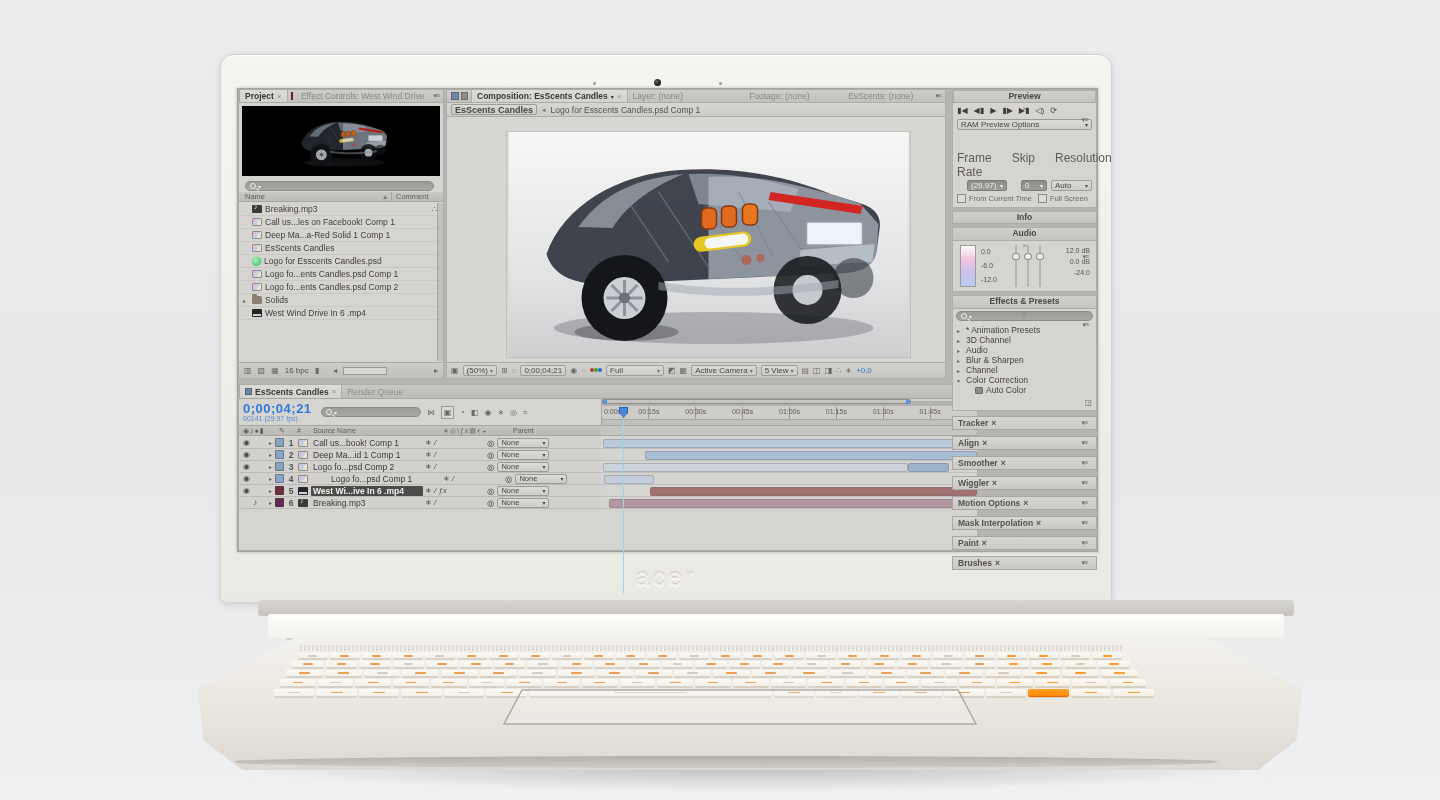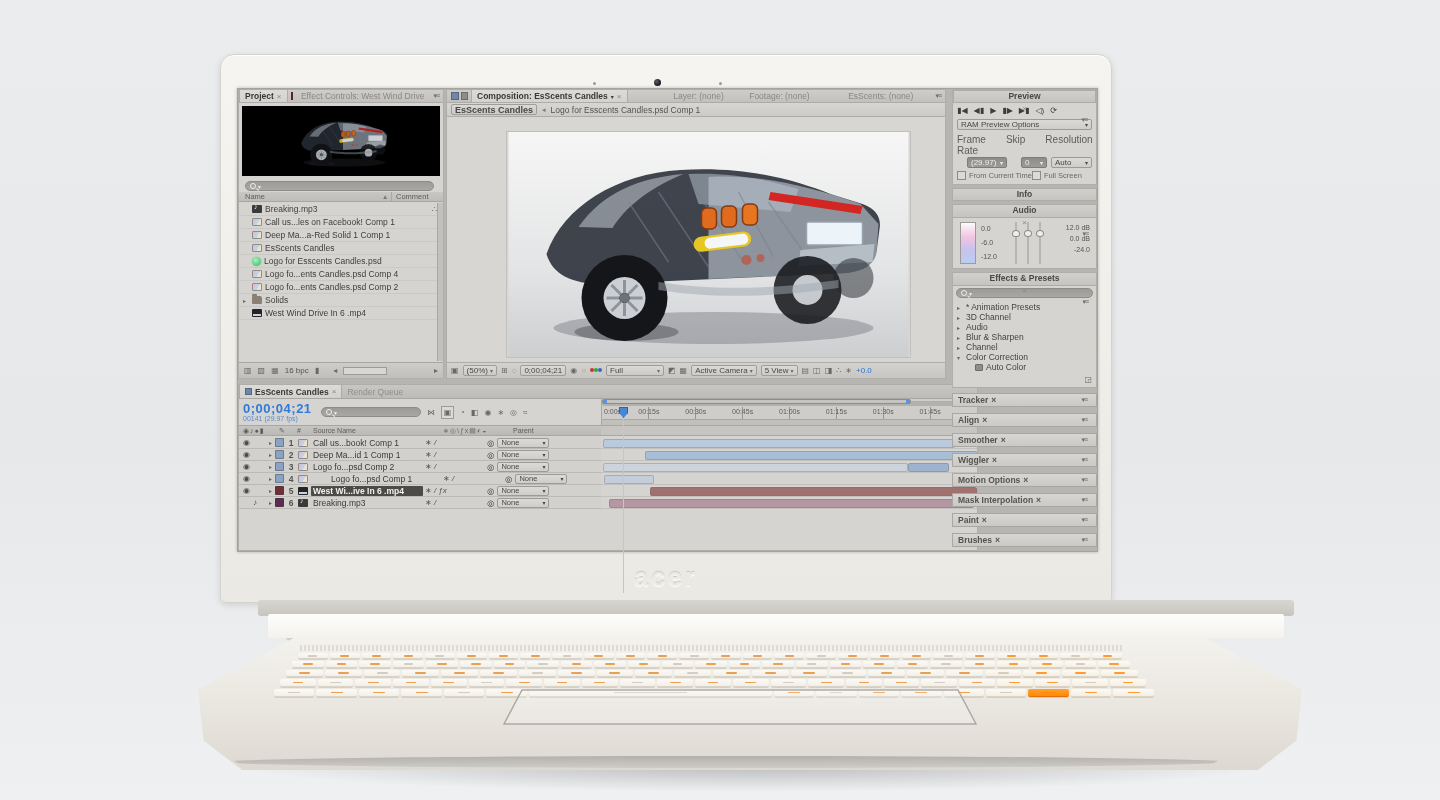--- a/index.html
+++ b/index.html
@@ -11,21 +11,21 @@
   }
   
   .lid { position:absolute; left:220px; top:54px; width:892px; height:549px;
     background:linear-gradient(180deg,#f5f4f0,#ebe9e4);
     border:1px solid #d5d3cd; border-radius:14px 14px 6px 6px;
     box-shadow:0 2px 6px rgba(0,0,0,.12), inset 0 1px 0 #fff; }
   .webcam { position:absolute; left:433px; top:24px; width:7px; height:7px; border-radius:50%;
     background:radial-gradient(circle at 35% 35%, #5a5d63, #17181b 70%); }
   .micdot { position:absolute; top:27px; width:3px; height:3px; border-radius:50%; background:#9c9a95; }
   .brand { position:absolute; left:0; right:0; top:508px; text-align:center;
-    font-size:25px; font-weight:bold; letter-spacing:3px; color:#eceae4;
+    font-size:25px; font-weight:normal; letter-spacing:3px; color:#eceae4;
     text-shadow:0 1px 1px #ffffff, 0 -1px 1px #c9c6be; }
   .hinge-block { position:absolute; top:546px; width:72px; height:40px; background:linear-gradient(#e2e0da,#d2cfc8); border-radius:0 0 6px 6px; }
   .hinge-bar { position:absolute; left:258px; top:600px; width:1036px; height:16px;
     background:linear-gradient(#d8d6d0,#c8c5bf); border-radius:3px; }
   .hinge-glow { position:absolute; left:268px; top:614px; width:1016px; height:24px;
     background:linear-gradient(#fdfdfc,#f4f2ed); border-radius:2px; }
   .deck { position:absolute; left:198px; top:636px; width:1104px; height:134px;
     background:linear-gradient(180deg,#f4f2ed,#e9e6df 55%,#ddd9d2);
     clip-path:polygon(9% 0,91% 0,100% 40%,99.5% 78%,96% 100%,4% 100%,.5% 78%,0 40%); }
   .vent { position:absolute; left:300px; top:645px; width:824px; height:6px; opacity:.55;
@@ -379,21 +379,21 @@
           <span class="lbl">EsScents Candles</span>
         </div>
         <div class="proj-row">
           <span class="twirl"></span>
           <span class="fic psd"></span>
           <span class="lbl">Logo for Esscents Candles.psd</span>
         </div>
         <div class="proj-row">
           <span class="twirl"></span>
           <span class="fic comp"></span>
-          <span class="lbl">Logo fo...ents Candles.psd Comp 4</span>
+          <span class="lbl">Logo fo...ents Candles.psd Comp 1</span>
         </div>
         <div class="proj-row">
           <span class="twirl"></span>
           <span class="fic comp"></span>
           <span class="lbl">Logo fo...ents Candles.psd Comp 2</span>
         </div>
         <div class="proj-row">
           <span class="twirl">▸</span>
           <span class="fic folder"></span>
           <span class="lbl">Solids</span>
@@ -419,21 +419,21 @@
 
   <div class="pane" style="left:209px;top:1px;width:500px;height:290px">
     <div class="tabbar">
       <span style="width:8px;height:8px;background:#6f87a4;border:1px solid #55677e;margin:0 2px 0 4px"></span>
       <span style="width:7px;height:8px;background:#8f8d89;border:1px solid #6f6d6a;margin-right:3px"></span>
       <div class="tab active">
         <span>Composition: EsScents Candles</span>
           <span class="dn" style="font-size:6px">▾</span>
           <span class="x">×</span>
       </div>
-      <div class="tab" style="flex:1;justify-content:flex-end">
+      <div class="tab" style="flex:1;justify-content:flex-start">
           <span>Layer: (none)</span>
         </div>
       <div class="tab" style="flex:1;justify-content:center">
           <span>Footage: (none)</span>
         </div>
       <div class="tab" style="flex:1;justify-content:center">
           <span>EsScents: (none)</span>
         </div>
       <span class="menu-ic">▾≡</span>
     </div>
@@ -680,40 +680,40 @@
           <span>▶</span>
           <span>▮▶</span>
           <span>▶▮</span>
           <span>◁)</span>
           <span>⟳</span>
         </div>
       <div class="dropdown" style="margin:1px 4px">
         <span>RAM Preview Options</span>
           <span class="dn" style="font-size:6px">▾</span>
       </div>
-      <div style="display:flex;font-size:10px;color:#5e5c59;padding:3px 4px 0;gap:20px">
+      <div style="display:flex;font-size:12px;color:#5e5c59;padding:20px 4px 0;gap:20px">
         <span style="width:44px">Frame Rate</span>
         <span style="width:28px">Skip</span>
         <span>Resolution</span>
       </div>
       <div style="display:flex;padding:1px 4px 3px;gap:4px">
         <span class="dropdown dd-dark" style="width:40px">
             <span>(29.97)</span>
             <span class="dn" style="font-size:6px">▾</span>
           </span>
         <span class="dropdown dd-dark" style="width:26px">
             <span>0</span>
             <span class="dn" style="font-size:6px">▾</span>
           </span>
         <span class="dropdown" style="flex:1">
             <span>Auto</span>
             <span class="dn" style="font-size:6px">▾</span>
           </span>
       </div>
-      <div style="display:flex;padding:0 4px 4px">
+      <div style="display:flex;gap:6px;padding:0 4px 4px">
         <span class="cb">
             <span>From Current Time</span>
           </span>
         <span class="cb">
             <span>Full Screen</span>
           </span>
       </div>
     </div>
 
     <div class="rc-head" style="margin-bottom:3px">

